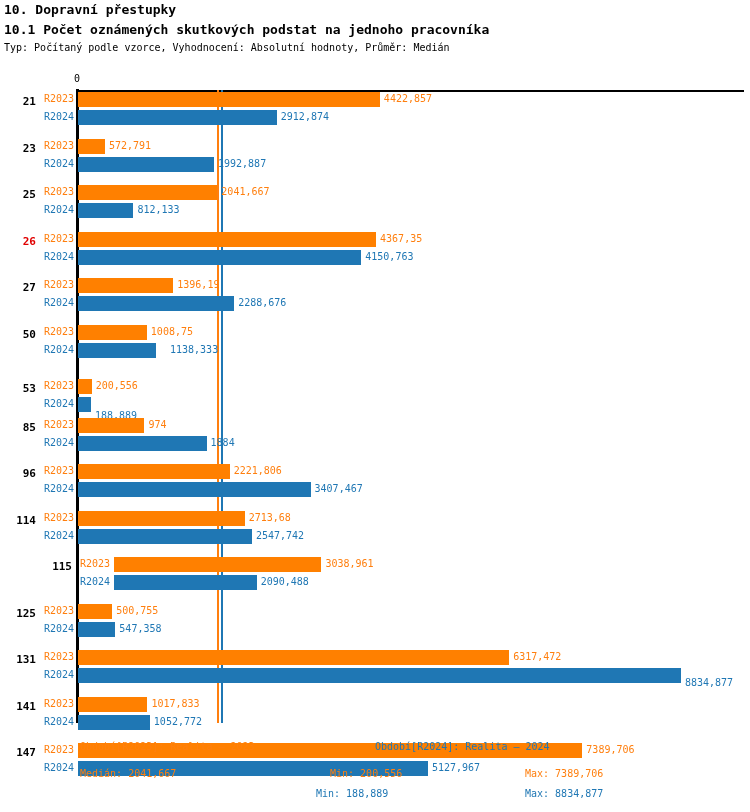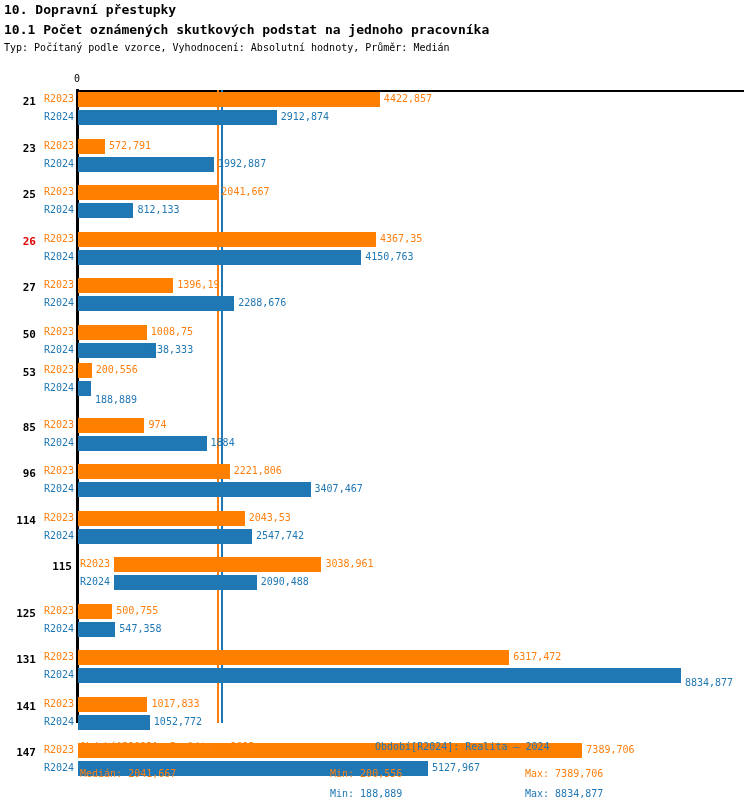--- a/index.html
+++ b/index.html
@@ -208,24 +208,24 @@
       <div class="group" style="top: 324.5px; height: 33px;">
         <div class="cat-label">50</div>
         <div class="barrow s2023" style="top: 0px;">
           <div class="series-label">R2023</div>
           <div class="bar" style="width: 68.8472px;"></div>
           <div class="bar-value" style="left: 150.847px;">1008,75</div>
         </div>
         <div class="barrow s2024" style="top: 18px;">
           <div class="series-label">R2024</div>
           <div class="bar" style="width: 77.6912px;"></div>
-          <div class="bar-value" style="left: 145px;">1138,333</div>
-        </div>
-      </div>
-      <div class="group" style="top: 363px; height: 33px; text-decoration: underline;">
+          <div class="bar-value" style="left: 170px;">1138,333</div>
+        </div>
+      </div>
+      <div class="group" style="top: 379px; height: 33px; text-decoration: underline;">
         <div class="cat-label">53</div>
         <div class="barrow s2023" style="top: 0px;">
           <div class="series-label">R2023</div>
           <div class="bar" style="width: 13.6879px;"></div>
           <div class="bar-value" style="left: 95.6879px;">200,556</div>
         </div>
         <div class="barrow s2024" style="top: 18px;">
           <div class="series-label">R2024</div>
           <div class="bar" style="width: 12.8917px;"></div>
           <div class="bar-value" style="left: 94.8917px; margin-top: 12px;">188,889</div>
@@ -255,21 +255,21 @@
           <div class="series-label">R2024</div>
           <div class="bar" style="width: 232.56px;"></div>
           <div class="bar-value" style="left: 314.56px;">3407,467</div>
         </div>
       </div>
       <div class="group" style="top: 510.5px; height: 33px;">
         <div class="cat-label">114</div>
         <div class="barrow s2023" style="top: 0px;">
           <div class="series-label">R2023</div>
           <div class="bar" style="width: 166.75px;"></div>
-          <div class="bar-value" style="left: 248.75px;">2043,53</div>
+          <div class="bar-value" style="left: 248.75px;">2713,68</div>
         </div>
         <div class="barrow s2024" style="top: 18px;">
           <div class="series-label">R2024</div>
           <div class="bar" style="width: 173.883px;"></div>
           <div class="bar-value" style="left: 255.883px;">2547,742</div>
         </div>
       </div>
       <div class="group" style="top: 557px; height: 33px; margin-left: 36px;">
         <div class="cat-label">115</div>
         <div class="barrow s2023" style="top: 0px;">
@@ -340,15 +340,15 @@
 
 <div id="footer">
   <div class="foot-txt c2023" style="left:80px; top:741px;">Období[R2023]: Realita – 2023</div>
   <div class="foot-txt c2024" style="left:375px; top:741px;">Období[R2024]: Realita – 2024</div>
 
   <div class="foot-txt c2023" style="left:80px; top:768px;">Medián: 2041,667</div>
   <div class="foot-txt c2023" style="left:330px; top:768px;">Min: 200,556</div>
   <div class="foot-txt c2023" style="left:525px; top:768px;">Max: 7389,706</div>
 
   <div class="foot-txt c2024" style="left:80px; top:812px;">Medián: 2090,488</div>
-  <div class="foot-txt c2024" style="left:330px; top:788px;">Min: 188,889</div>
+  <div class="foot-txt c2024" style="left:316px; top:788px;">Min: 188,889</div>
   <div class="foot-txt c2024" style="left:525px; top:788px;">Max: 8834,877</div>
 </div>
 
 </body></html>

